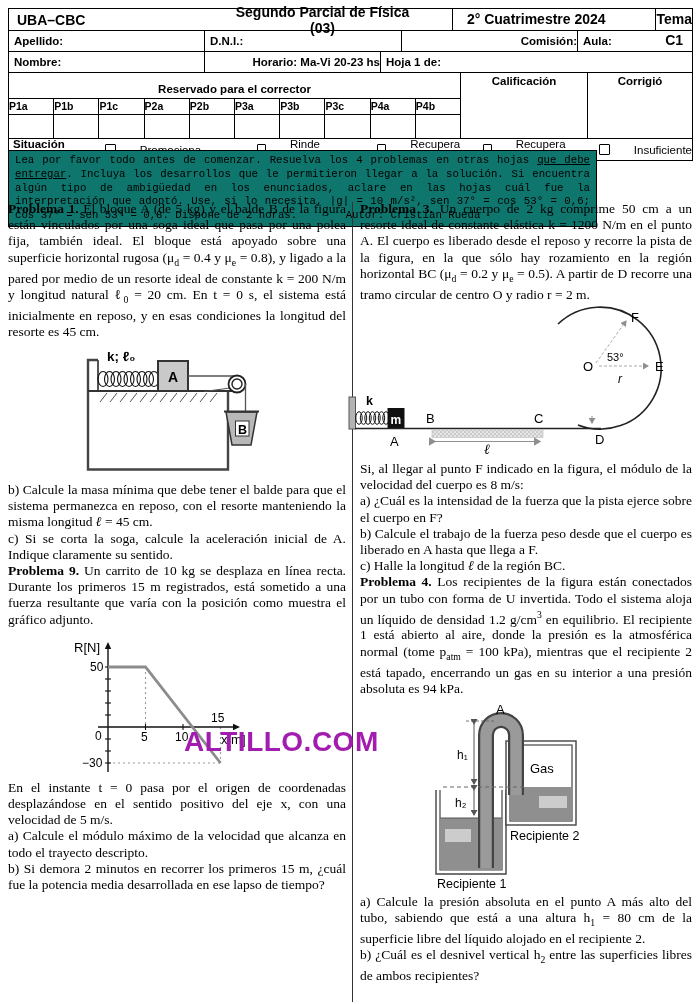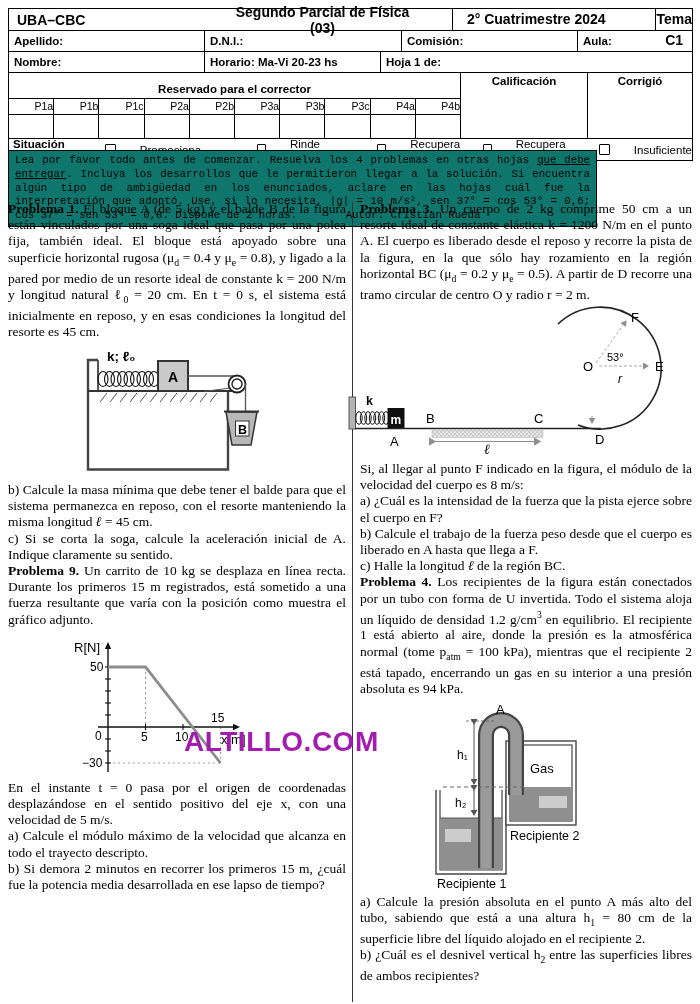--- a/index.html
+++ b/index.html
@@ -9,27 +9,27 @@
        font-family:"Liberation Sans",sans-serif;background:#fff;}
   .hrow{display:flex;border-bottom:1.2px solid #000;}
   .r1{height:21px;align-items:center;font-weight:bold;font-size:14px;gap:36px;}
   .r1 .org{width:185px;padding-left:8px;}
   .r1 .title{width:197px;text-align:center;}
   .r1 .term{width:175px;text-align:center;border-left:1.2px solid #000;align-self:stretch;line-height:21px;}
   .r1 .tema{flex:1;text-align:center;border-left:1.2px solid #000;align-self:stretch;line-height:21px;}
   .r23{height:20px;font-weight:bold;font-size:11.5px;}
   .r23 .c1{width:190px;padding-left:5px;line-height:20px;}
   .r23 .c2{width:191px;padding-left:5px;line-height:20px;border-left:1.2px solid #000;}
-  .r23 .c3{width:170px;padding-left:5px;line-height:20px;border-left:1.2px solid #000;}
+  .r23 .c3{width:170px;padding-left:5px;line-height:20px;border-left:1.2px solid #000;text-align:right;}
   .r23 .c4{flex:1;padding-left:5px;line-height:20px;border-left:1.2px solid #000;}
   .corr{display:flex;border-bottom:1.2px solid #000;}
   .corrL{width:451px;margin-top:8px;}
   .corrTitle{height:17px;line-height:17px;text-align:center;font-weight:bold;font-size:11.5px;border-bottom:1.1px solid #000;}
   .pcells{display:flex;height:15px;border-bottom:1.1px solid #000;}
-  .pcells div{flex:1;text-align:right;font-weight:normal;font-size:10.5px;line-height:15px;border-left:1.1px solid #000;}
+  .pcells div{flex:1;text-align:left;font-weight:bold;font-size:10.5px;line-height:15px;border-left:1.1px solid #000;}
   .pcells div:first-child{border-left:none;}
   .pempty{display:flex;height:23px;}
   .pempty div{flex:1;border-left:1.1px solid #000;}
   .pempty div:first-child{border-left:none;}
   .calif{width:126px;border-left:1.2px solid #000;text-align:center;font-weight:bold;font-size:11.5px;padding-top:2px;}
   .corrig{flex:1;border-left:1.2px solid #000;text-align:center;font-weight:bold;font-size:11.5px;padding-top:2px;}
   .sit{height:21px;display:flex;align-items:center;font-size:11.5px;}
   .sit .lbl{font-weight:bold;padding-left:4px;}
   .cb{display:inline-block;width:9px;height:9px;border:1.2px solid #000;border-radius:1px;
       margin-right:4px;vertical-align:-1px;background:#fff;}

